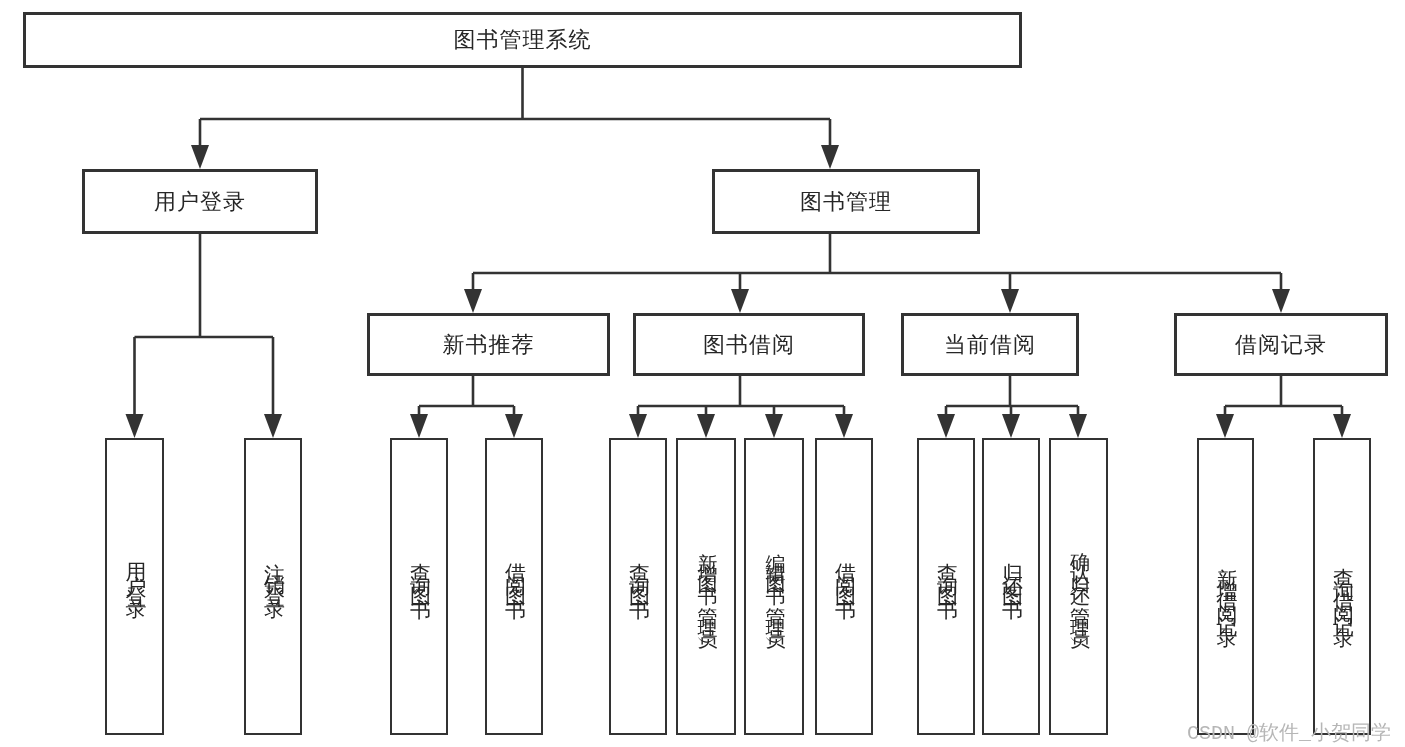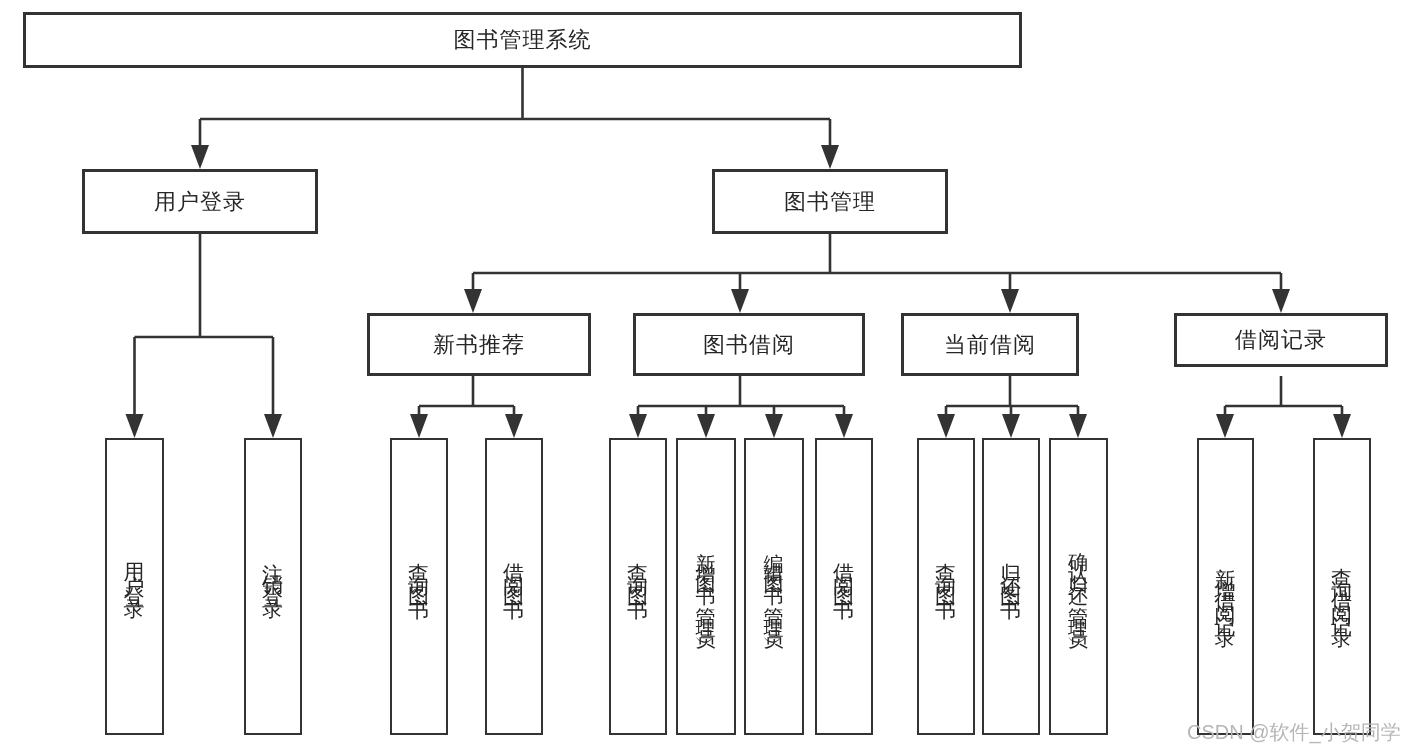--- a/index.html
+++ b/index.html
@@ -1,18 +1,18 @@
 <!DOCTYPE html>
 <html><head>
 <meta charset="utf-8">
 <style>
   html,body{margin:0;padding:0;background:#ffffff;}
   #canvas{
     position:relative;width:1405px;height:747px;background:#ffffff;overflow:hidden;
-    font-family:Liberation Sans, sans-serif;color:#262626;
+    font-family:Liberation Mono, monospace;color:#262626;
   }
   svg.wires{position:absolute;left:0;top:0;z-index:0;}
   svg.wires path.line{stroke:#333333;stroke-width:2.6;fill:none;}
   svg.wires path.arrow{fill:#333333;stroke:none;}
   .hbox{
     position:absolute;box-sizing:border-box;border:3px solid #333333;background:#ffffff;
     display:flex;align-items:center;justify-content:center;
     font-size:22px;letter-spacing:1px;z-index:1;
   }
   .vbox{
@@ -68,34 +68,34 @@
     </g>
   </svg>
 
   <div class="hbox" style="left:23px;top:12px;width:999px;height:56px">
     <span>图书管理系统</span>
   </div>
 
   <div class="hbox" style="left:82px;top:169px;width:236px;height:65px">
     <span>用户登录</span>
   </div>
-  <div class="hbox" style="left:712px;top:169px;width:236px;height:65px">
+  <div class="hbox" style="left:712px;top:169px;width:268px;height:65px">
     <span>图书管理</span>
   </div>
 
-  <div class="hbox" style="left:367px;top:313px;width:224px;height:63px">
+  <div class="hbox" style="left:367px;top:313px;width:243px;height:63px">
     <span>新书推荐</span>
   </div>
   <div class="hbox" style="left:633px;top:313px;width:232px;height:63px">
     <span>图书借阅</span>
   </div>
   <div class="hbox" style="left:901px;top:313px;width:178px;height:63px">
     <span>当前借阅</span>
   </div>
-  <div class="hbox" style="left:1174px;top:313px;width:214px;height:54px">
+  <div class="hbox" style="left:1174px;top:313px;width:214px;height:63px">
     <span>借阅记录</span>
   </div>
 
   <div class="vbox" style="left:105px;top:438px;width:59px;height:297px">
     <span>用户登录</span>
   </div>
   <div class="vbox" style="left:244px;top:438px;width:58px;height:297px">
     <span>注销登录</span>
   </div>
 

